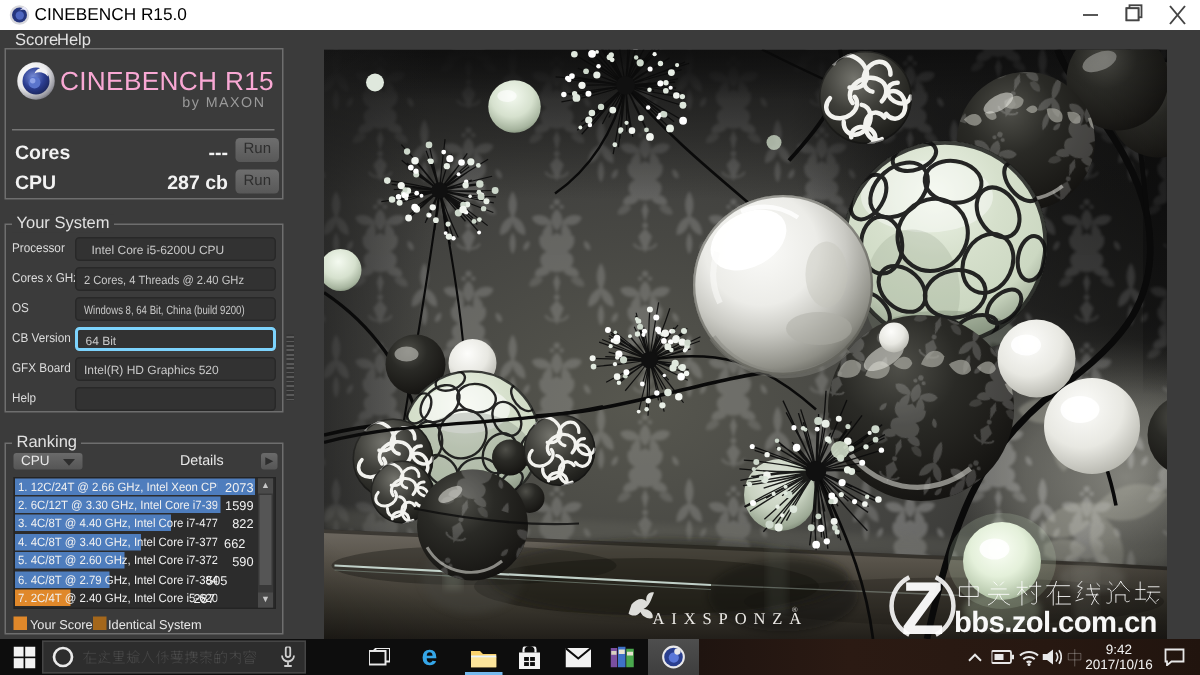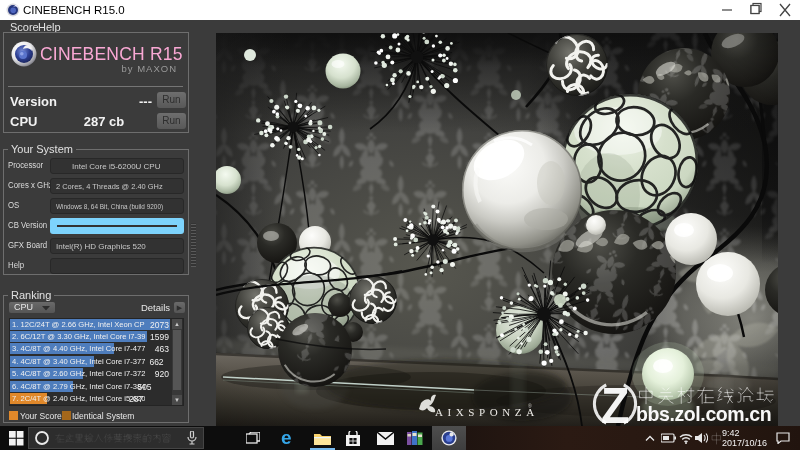--- a/index.html
+++ b/index.html
@@ -688,65 +688,65 @@
     </defs>
 <circle cx="13" cy="13" r="12.5" fill="url(#lgo)"></circle>
 <circle cx="13" cy="13" r="9" fill="url(#lgi)"></circle>
 <path d="M18 4 a12 9 0 0 1 3 6 a7 7 0 0 0 -9 -2 a6 5 0 0 1 6 -4z" fill="#f2f2f4"></path>
 <circle cx="12" cy="14" r="4" fill="#5a74cc"></circle>
 <circle cx="10.8" cy="12.8" r="1.8" fill="#8fa3e8"></circle>
 </svg>
 <div style="position:absolute;left:40px;top:44px;width:150px;font:17.5px 'Liberation Sans';color:#f9a8d4;letter-spacing:0.2px;white-space:nowrap">CINEBENCH R15</div>
 <div style="position:absolute;left:0;top:63px;width:177px;font:9.5px 'Liberation Sans';color:#9a9a9a;text-align:right;letter-spacing:1px">by MAXON</div>
 <div style="position:absolute;left:8px;top:86px;width:175px;height:1px;background:#757575"></div>
-<div style="position:absolute;left:10px;top:94px;font:bold 13px 'Liberation Sans';color:#f2f2f2">Version</div>
+<div style="position:absolute;left:10px;top:94px;font:bold 13px 'Liberation Sans';color:#f2f2f2">Cores</div>
 <div style="position:absolute;left:80px;top:94px;width:72px;text-align:right;font:bold 13px 'Liberation Sans';color:#f2f2f2">---</div>
 <div style="position:absolute;left:157px;top:92px;width:29px;height:16px;background:linear-gradient(#6e6e6e,#585858);border-radius:3px;font:10px 'Liberation Sans';color:#2e2e2e;text-align:center;line-height:16px">Run</div>
 <div style="position:absolute;left:10px;top:114px;font:bold 13px 'Liberation Sans';color:#f2f2f2">CPU</div>
-<div style="position:absolute;left:68px;top:114px;width:72px;text-align:center;font:bold 13px 'Liberation Sans';color:#f2f2f2">287 cb</div>
+<div style="position:absolute;left:80px;top:114px;width:72px;text-align:right;font:bold 13px 'Liberation Sans';color:#f2f2f2">287 cb</div>
 <div style="position:absolute;left:157px;top:113px;width:29px;height:16px;background:linear-gradient(#6e6e6e,#585858);border-radius:3px;font:10px 'Liberation Sans';color:#2e2e2e;text-align:center;line-height:16px">Run</div>
 <div style="position:absolute;left:3px;top:149px;width:186px;height:126px;border:1px solid #6e6e6e;box-sizing:border-box"></div>
 <div style="position:absolute;left:8px;top:143px;background:#3b3b3b;padding:0 3px;font:11px 'Liberation Sans';color:#e0e0e0">Your System</div>
 <div style="position:absolute;left:8px;top:160px;font:8.5px 'Liberation Sans';color:#dcdcdc;transform:scaleX(0.92);transform-origin:0 0;white-space:nowrap">Processor</div>
-<div style="position:absolute;left:50px;top:158px;width:134px;height:16px;background:#323232;border:1px solid #282828;border-radius:3px;box-sizing:border-box;font:8px 'Liberation Sans';color:#c8c8c8;line-height:15px;padding-left:21px;white-space:nowrap;overflow:hidden">Intel Core i5-6200U CPU</div>
+<div style="position:absolute;left:50px;top:158px;width:134px;height:16px;background:#323232;border:1px solid #282828;border-radius:3px;box-sizing:border-box;font:8px 'Liberation Sans';color:#c8c8c8;line-height:15px;padding-left:10px;white-space:nowrap;overflow:hidden">Intel Core i5-6200U CPU</div>
 <div style="position:absolute;left:8px;top:180px;font:8.5px 'Liberation Sans';color:#dcdcdc;transform:scaleX(0.92);transform-origin:0 0;white-space:nowrap">Cores x GHz</div>
 <div style="position:absolute;left:50px;top:178px;width:134px;height:16px;background:#323232;border:1px solid #282828;border-radius:3px;box-sizing:border-box;font:8px 'Liberation Sans';color:#c8c8c8;line-height:15px;padding-left:5px;white-space:nowrap;overflow:hidden"><span style="display:inline-block;transform:scaleX(0.93);transform-origin:0 0;white-space:nowrap">2 Cores, 4 Threads @ 2.40 GHz</span></div>
 <div style="position:absolute;left:8px;top:200px;font:8.5px 'Liberation Sans';color:#dcdcdc;transform:scaleX(0.92);transform-origin:0 0;white-space:nowrap">OS</div>
 <div style="position:absolute;left:50px;top:198px;width:134px;height:16px;background:#323232;border:1px solid #282828;border-radius:3px;box-sizing:border-box;font:8px 'Liberation Sans';color:#c8c8c8;line-height:15px;padding-left:5px;white-space:nowrap;overflow:hidden"><span style="display:inline-block;transform:scaleX(0.8);transform-origin:0 0;white-space:nowrap">Windows 8, 64 Bit, China (build 9200)</span></div>
 <div style="position:absolute;left:8px;top:220px;font:8.5px 'Liberation Sans';color:#dcdcdc;transform:scaleX(0.92);transform-origin:0 0;white-space:nowrap">CB Version</div>
-<div style="position:absolute;left:50px;top:218px;width:134px;height:16px;background:#323232;border:7px solid #7dd3fc;border-radius:3px;box-sizing:border-box;font:8px 'Liberation Sans';color:#c8c8c8;line-height:15px;padding-left:5px;white-space:nowrap;overflow:hidden">64 Bit</div>
+<div style="position:absolute;left:50px;top:218px;width:134px;height:16px;background:#323232;border:2px solid #7dd3fc;border-radius:3px;box-sizing:border-box;font:8px 'Liberation Sans';color:#c8c8c8;line-height:15px;padding-left:5px;white-space:nowrap;overflow:hidden">64 Bit</div>
 <div style="position:absolute;left:8px;top:240px;font:8.5px 'Liberation Sans';color:#dcdcdc;transform:scaleX(0.92);transform-origin:0 0;white-space:nowrap">GFX Board</div>
 <div style="position:absolute;left:50px;top:238px;width:134px;height:16px;background:#323232;border:1px solid #282828;border-radius:3px;box-sizing:border-box;font:8px 'Liberation Sans';color:#c8c8c8;line-height:15px;padding-left:5px;white-space:nowrap;overflow:hidden">Intel(R) HD Graphics 520</div>
 <div style="position:absolute;left:8px;top:260px;font:8.5px 'Liberation Sans';color:#dcdcdc;transform:scaleX(0.92);transform-origin:0 0;white-space:nowrap">Help</div>
 <div style="position:absolute;left:50px;top:258px;width:134px;height:16px;background:#323232;border:1px solid #282828;border-radius:3px;box-sizing:border-box;font:8px 'Liberation Sans';color:#c8c8c8;line-height:15px;padding-left:5px;white-space:nowrap;overflow:hidden"></div>
 <div style="position:absolute;left:191px;top:223px;width:5px;height:44px;background:repeating-linear-gradient(0deg,#5a5a5a 0 1px,#343434 1px 3px)"></div>
 <div style="position:absolute;left:3px;top:295px;width:186px;height:128px;border:1px solid #6e6e6e;box-sizing:border-box"></div>
 <div style="position:absolute;left:8px;top:289px;background:#3b3b3b;padding:0 3px;font:11px 'Liberation Sans';color:#e0e0e0">Ranking</div>
 <div style="position:absolute;left:9px;top:302px;width:46px;height:11px;background:linear-gradient(#6a6a6a,#555);border-radius:2px;font:9px 'Liberation Sans';color:#e8e8e8;line-height:11px;padding-left:5px;box-sizing:border-box">CPU</div>
 <svg style="position:absolute;left:42px;top:306px" width="8" height="5">
     <path d="M0 0 L8 0 L4 4.5 Z" fill="#2e2e2e"></path>
   </svg>
-<div style="position:absolute;left:120px;top:302px;width:50px;text-align:right;font:9.5px 'Liberation Sans';color:#e8e8e8">Details</div>
+<div style="position:absolute;left:120px;top:302px;width:50px;text-align:left;font:9.5px 'Liberation Sans';color:#e8e8e8">Details</div>
 <div style="position:absolute;left:174px;top:302px;width:11px;height:11px;background:linear-gradient(#6a6a6a,#555);border-radius:2px;font:7px 'Liberation Sans';color:#2e2e2e;text-align:center;line-height:11px">▶</div>
 <div style="position:absolute;left:9px;top:318px;width:175px;height:88px;background:#2c2c2c;border:1px solid #242424;box-sizing:border-box"></div>
 <div style="position:absolute;left:10px;top:319px;width:160px;height:11px;background:#4e7dbd"></div>
 <div style="position:absolute;left:12px;top:320px;width:140px;font:8px 'Liberation Sans';color:#f0f0f0;white-space:nowrap;overflow:hidden;transform:scaleX(0.95);transform-origin:0 0">1. 12C/24T @ 2.66 GHz, Intel Xeon CPU X5</div>
 <div style="position:absolute;left:144px;top:320px;width:25px;text-align:right;font:8.5px 'Liberation Sans';color:#f0f0f0">2073</div>
 <div style="position:absolute;left:10px;top:331px;width:137px;height:11px;background:#4e7dbd"></div>
 <div style="position:absolute;left:12px;top:332px;width:140px;font:8px 'Liberation Sans';color:#f0f0f0;white-space:nowrap;overflow:hidden;transform:scaleX(0.95);transform-origin:0 0">2. 6C/12T @ 3.30 GHz,  Intel Core i7-3930K</div>
 <div style="position:absolute;left:144px;top:332px;width:25px;text-align:right;font:8.5px 'Liberation Sans';color:#f0f0f0">1599</div>
 <div style="position:absolute;left:10px;top:343px;width:104px;height:11px;background:#4e7dbd"></div>
 <div style="position:absolute;left:12px;top:344px;width:140px;font:8px 'Liberation Sans';color:#f0f0f0;white-space:nowrap;overflow:hidden;transform:scaleX(0.95);transform-origin:0 0">3. 4C/8T @ 4.40 GHz, Intel Core i7-4770K C</div>
-<div style="position:absolute;left:144px;top:344px;width:25px;text-align:right;font:8.5px 'Liberation Sans';color:#f0f0f0">463</div>
+<div style="position:absolute;left:144px;top:344px;width:25px;text-align:right;font:8.5px 'Liberation Sans';color:#f0f0f0">822</div>
 <div style="position:absolute;left:10px;top:356px;width:84px;height:11px;background:#4e7dbd"></div>
 <div style="position:absolute;left:12px;top:357px;width:140px;font:8px 'Liberation Sans';color:#f0f0f0;white-space:nowrap;overflow:hidden;transform:scaleX(0.95);transform-origin:0 0">4. 4C/8T @ 3.40 GHz,  Intel Core i7-3770 CP</div>
 <div style="position:absolute;left:144px;top:357px;width:25px;text-align:center;font:8.5px 'Liberation Sans';color:#f0f0f0">662</div>
 <div style="position:absolute;left:10px;top:368px;width:73px;height:11px;background:#4e7dbd"></div>
 <div style="position:absolute;left:12px;top:369px;width:140px;font:8px 'Liberation Sans';color:#f0f0f0;white-space:nowrap;overflow:hidden;transform:scaleX(0.95);transform-origin:0 0">5. 4C/8T @ 2.60 GHz, Intel Core i7-3720QM</div>
-<div style="position:absolute;left:144px;top:369px;width:25px;text-align:right;font:8.5px 'Liberation Sans';color:#f0f0f0">920</div>
+<div style="position:absolute;left:144px;top:369px;width:25px;text-align:right;font:8.5px 'Liberation Sans';color:#f0f0f0">590</div>
 <div style="position:absolute;left:10px;top:381px;width:63px;height:11px;background:#4e7dbd"></div>
 <div style="position:absolute;left:12px;top:382px;width:140px;font:8px 'Liberation Sans';color:#f0f0f0;white-space:nowrap;overflow:hidden;transform:scaleX(0.95);transform-origin:0 0">6. 4C/8T @ 2.79 GHz,  Intel Core i7-3840QM</div>
 <div style="position:absolute;left:132px;top:382px;width:25px;text-align:center;font:8.5px 'Liberation Sans';color:#f0f0f0">505</div>
 <div style="position:absolute;left:10px;top:393px;width:37px;height:11px;background:#e0882a"></div>
 <div style="position:absolute;left:12px;top:394px;width:140px;font:8px 'Liberation Sans';color:#f0f0f0;white-space:nowrap;overflow:hidden;transform:scaleX(0.95);transform-origin:0 0">7. 2C/4T @ 2.40 GHz, Intel Core i5-6200U C</div>
 <div style="position:absolute;left:129px;top:394px;width:25px;font:8.5px 'Liberation Sans';color:#f0f0f0">287</div>
 <div style="position:absolute;left:172px;top:319px;width:10px;height:86px;background:#383838"></div>
 <div style="position:absolute;left:172px;top:319px;width:10px;height:10px;background:#4a4a4a;color:#c8c8c8;font:6px 'Liberation Sans';text-align:center;line-height:10px">▲</div>
 <div style="position:absolute;left:172px;top:395px;width:10px;height:10px;background:#4a4a4a;color:#c8c8c8;font:6px 'Liberation Sans';text-align:center;line-height:10px">▼</div>
 <div style="position:absolute;left:173px;top:330px;width:8px;height:60px;background:#555"></div>
@@ -860,16 +860,16 @@
     </svg>
     <svg style="position:absolute;left:695px;top:6px" width="13" height="12">
       <path d="M0 4 L3 4 L7 1 L7 11 L3 8 L0 8 Z" fill="#e8e8e8"></path>
       <path d="M9 3 a5 5 0 0 1 0 6 M11 1.5 a7.5 7.5 0 0 1 0 9" stroke="#e8e8e8" stroke-width="1.1" fill="none"></path>
     </svg>
     <svg style="position:absolute;left:710px;top:6px" width="13" height="13">
       <g stroke="#ffffff" stroke-width="1.6" fill="none" stroke-linecap="round" opacity="1.0">
         <path d="M50 4 L50 96 M16 26 L84 26 L84 62 L16 62 Z" transform="translate(0.5 0.5) scale(0.1200)"></path>
       </g>
     </svg>
-    <div style="position:absolute;left:722px;top:2px;width:48px;height:20px;font:9px 'Liberation Sans';color:#f2f2f2;text-align:left;line-height:10px">9:42<br>2017/10/16</div>
+    <div style="position:absolute;left:722px;top:2px;width:48px;height:20px;font:9px 'Liberation Sans';color:#f2f2f2;text-align:center;line-height:10px">9:42<br>2017/10/16</div>
     <svg style="position:absolute;left:776px;top:6px" width="14" height="12">
       <path d="M1 1 L13 1 L13 9 L5 9 L2 11.5 L2 9 L1 9 Z" fill="none" stroke="#e8e8e8" stroke-width="1.2"></path>
     </svg>
   </div>
 </body></html>

